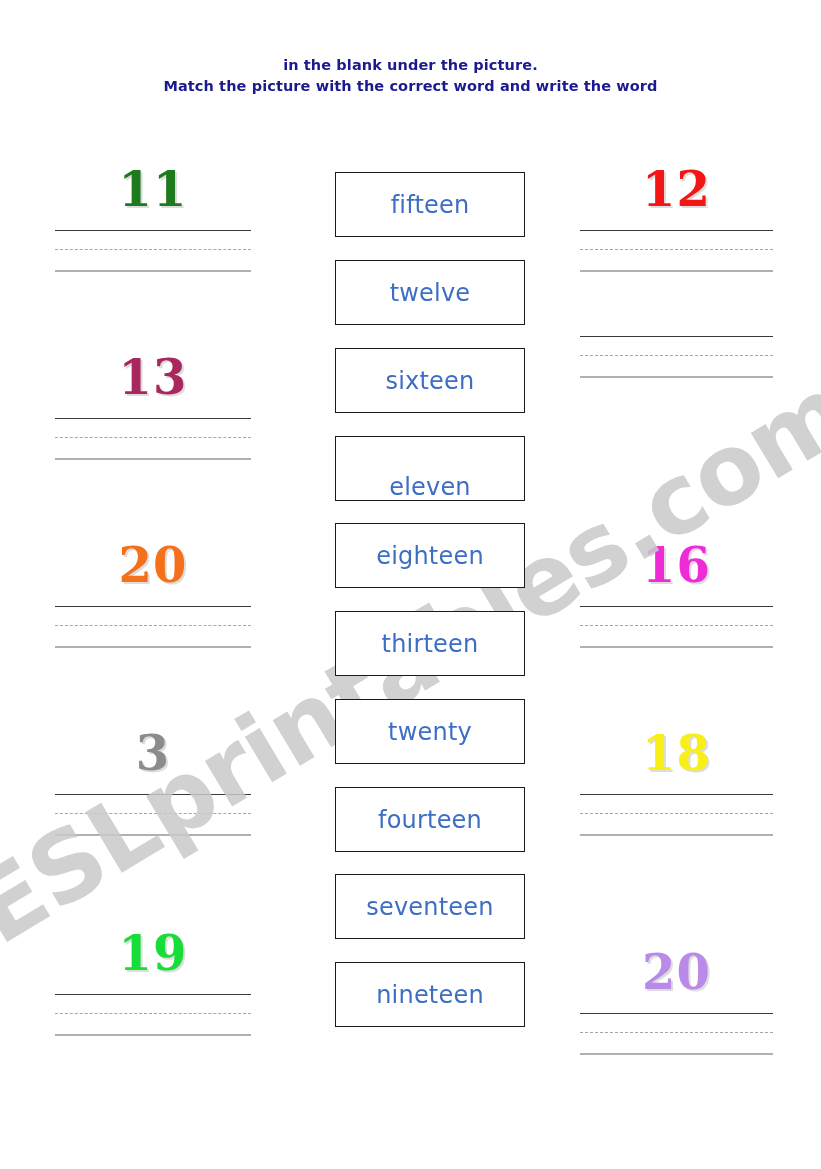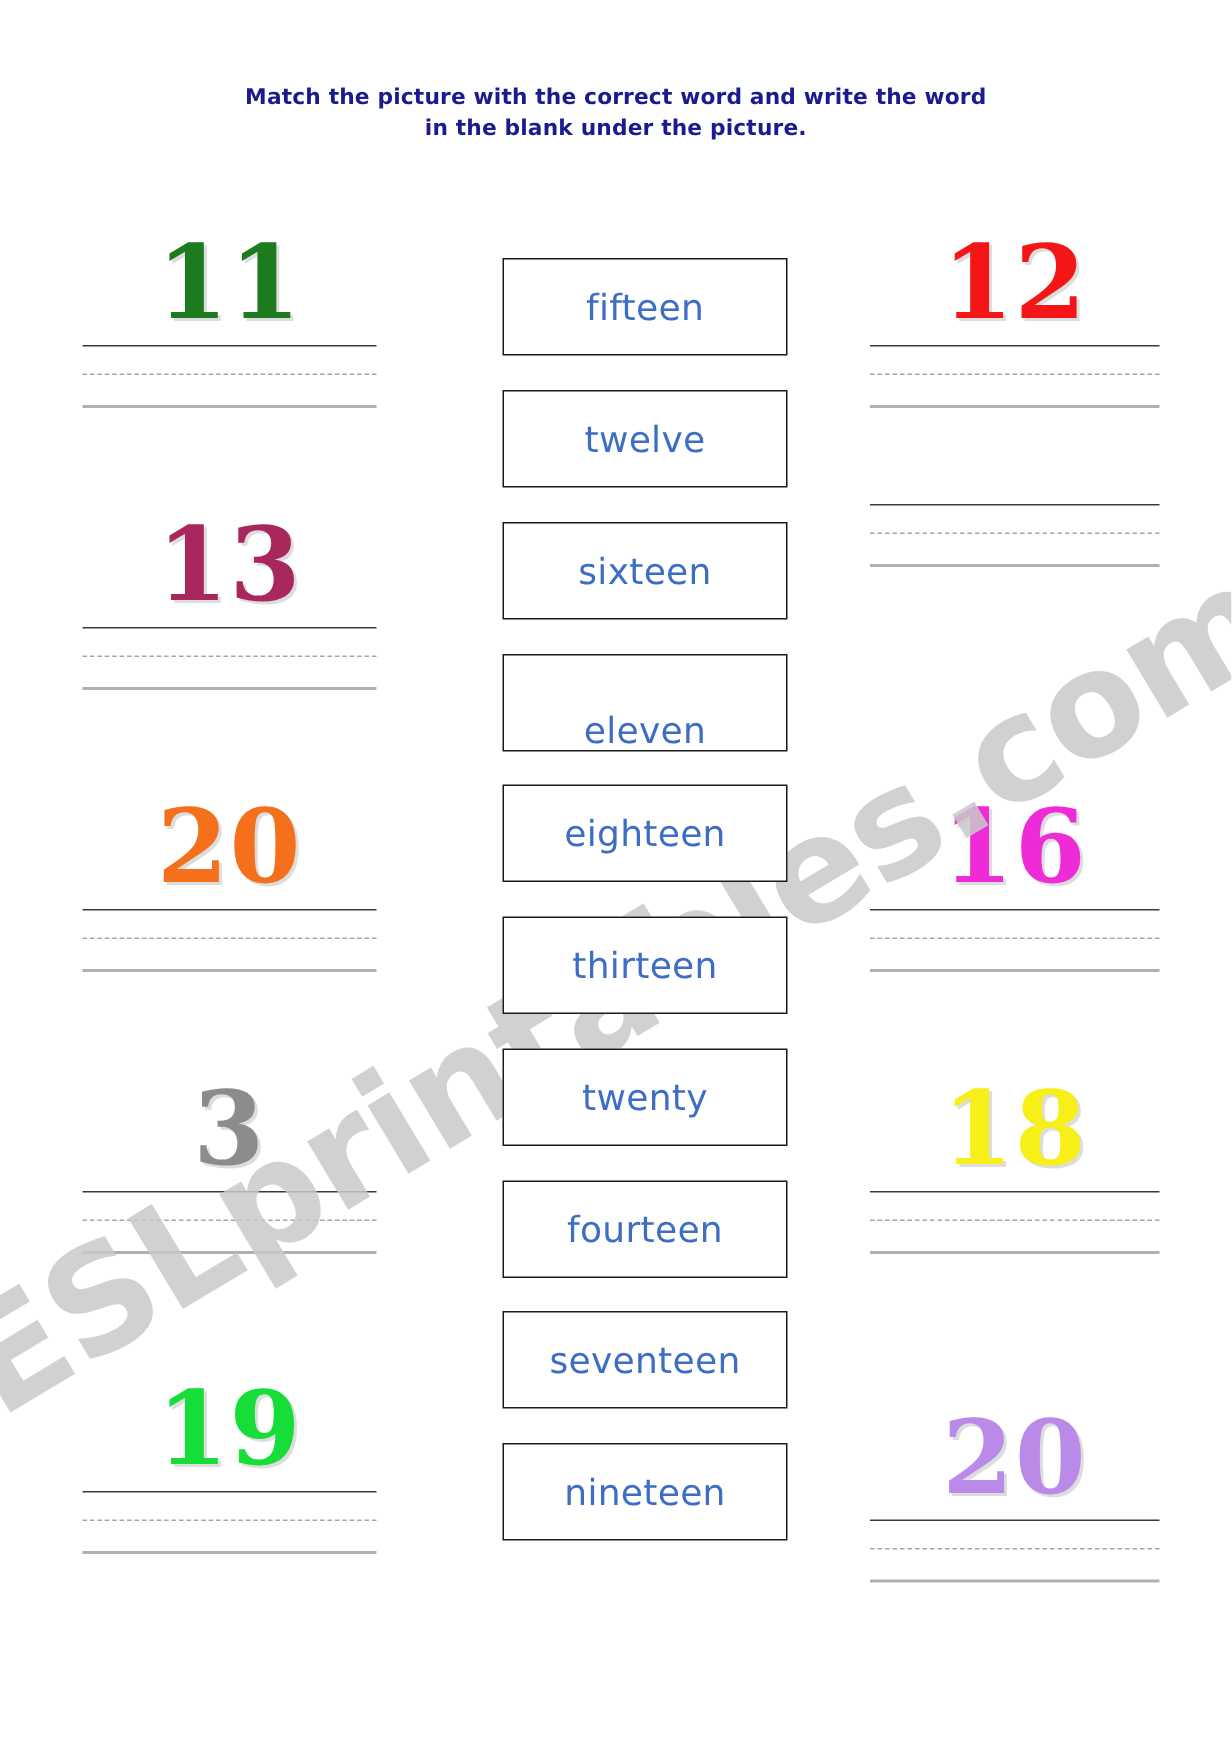--- a/index.html
+++ b/index.html
@@ -59,21 +59,21 @@
   .col-middle { position: absolute; left: 335px; top: 0; width: 190px; z-index: 6; }
 
   
   .pic-cell {
     position: absolute;
     width: 100%;
   }
   .pic-number {
     text-align: center;
     font-family: "DejaVu Serif", serif;
-    font-size: 68px;
+    font-size: 48px;
     font-weight: bold;
     line-height: 82px;
     letter-spacing: 1px;
     text-shadow: 2px 2px 0 rgba(180,180,180,0.45);
   }
 
   
   .lines { position: relative; width: 100%; height: 42px; }
   .line-top {
     position: absolute; left: 0; right: 0; top: 0;
@@ -108,22 +108,22 @@
   }
 </style>
 </head>
 <body>
 
 <div class="page">
 
   <div class="watermark">ESLprintables.com</div>
 
   <div class="instruction">
+    <span>in the blank under the picture.</span>
     <span>Match the picture with the correct word and write the word</span>
-    <span>in the blank under the picture.</span>
   </div>
 
   <div class="col-left" id="col-left">
       <div class="pic-cell" style="top: 148px;">
         <div class="pic-number" style="color: rgb(30, 122, 30);">11</div>
         <div class="lines">
           <div class="line-top"></div>
           <div class="line-mid"></div>
           <div class="line-bot"></div>
         </div>

